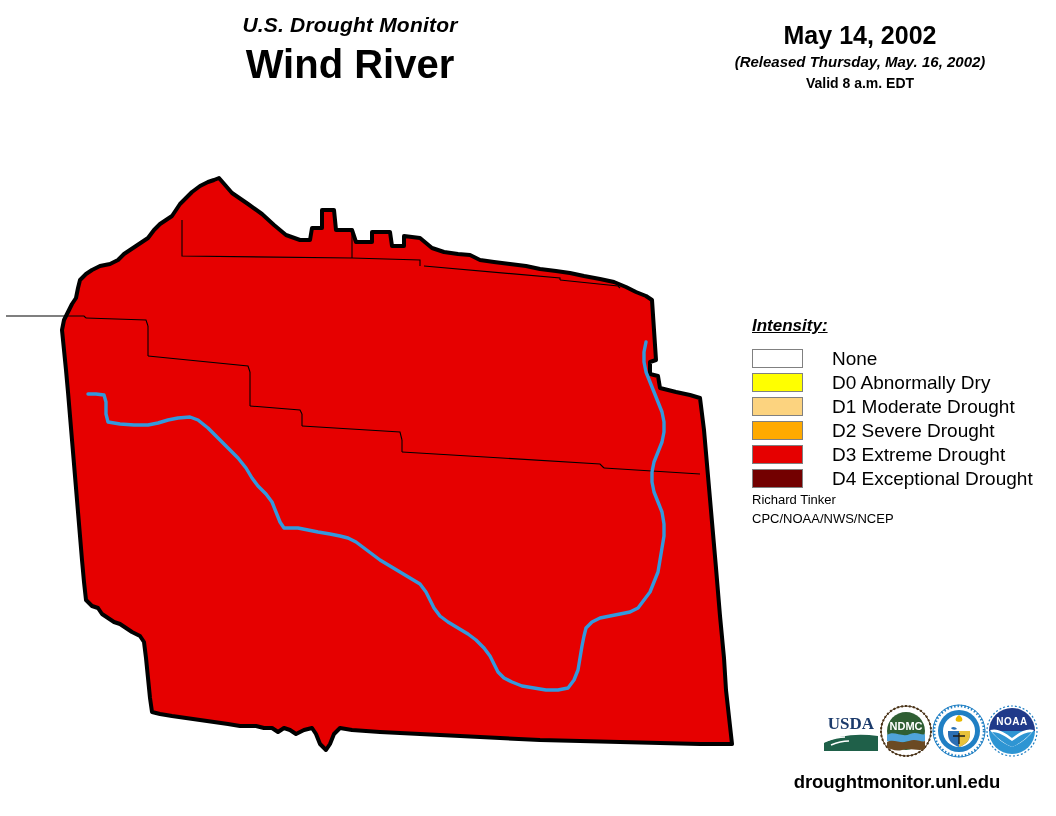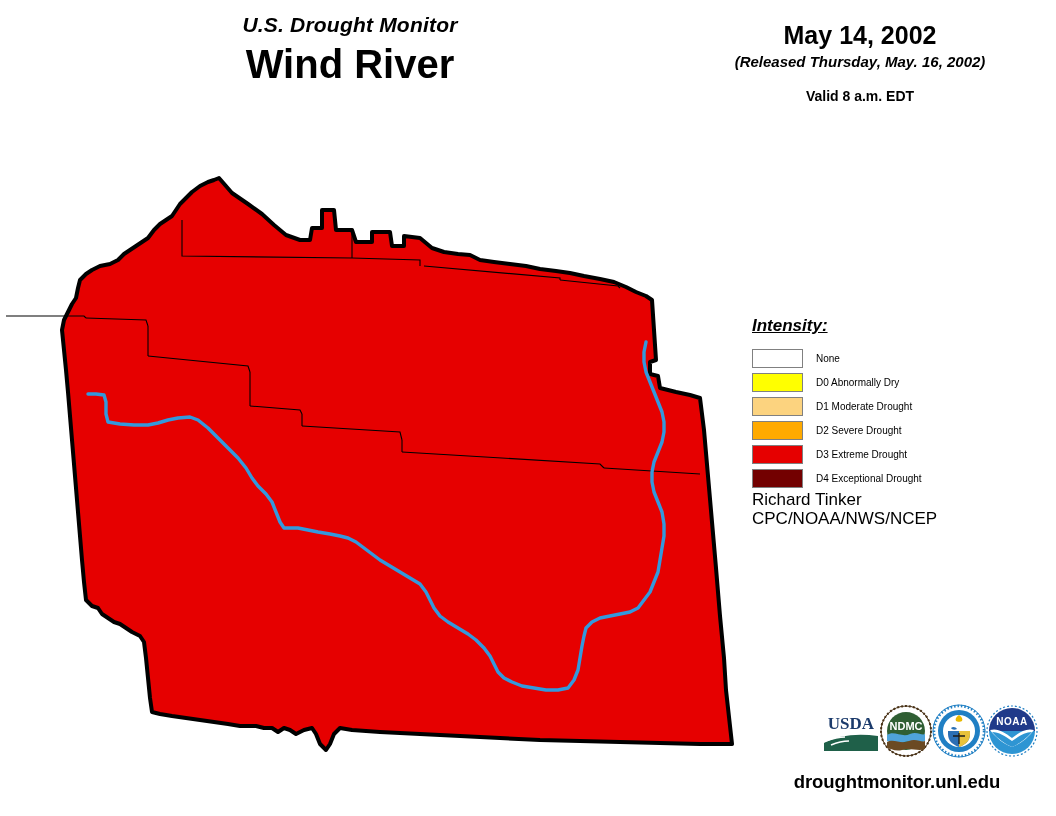--- a/index.html
+++ b/index.html
@@ -55,21 +55,21 @@
     font-size: 15px;
     font-weight: bold;
     font-style: italic;
     line-height: 20px;
     margin-top: 2px;
   }
   #valid-time {
     font-size: 14px;
     font-weight: bold;
     line-height: 19px;
-    margin-top: 15px;
+    margin-top: 2px;
   }
 
   
   #map-area {
     position: absolute;
     left: 0px;
     top: 130px;
     width: 740px;
     height: 680px;
   }
@@ -97,44 +97,44 @@
     margin-bottom: 0px;
   }
   .legend-swatch {
     width: 51px;
     height: 19px;
     border: 1px solid #808080;
     box-sizing: border-box;
     flex: 0 0 auto;
   }
   .legend-label {
-    font-size: 10px;
+    font-size: 19px;
     line-height: 17px;
-    margin-left: 13px;
+    margin-left: 29px;
     white-space: nowrap;
   }
 
   #disclaimer {
     margin-top: 16px;
     font-size: 11.5px;
     font-style: italic;
     line-height: 14.5px;
     width: 262px;
   }
 
   #author-heading {
     margin-top: 23px;
     font-size: 17px;
     font-weight: bold;
     font-style: italic;
     text-decoration: underline;
     line-height: 22px;
   }
   .author-line {
-    font-size: 17px;
+    font-size: 13px;
     line-height: 16.5px;
     margin-top: 2px;
   }
 
   
   #logo-strip {
     position: absolute;
     left: 758px;
     top: 702px;
     width: 280px;

